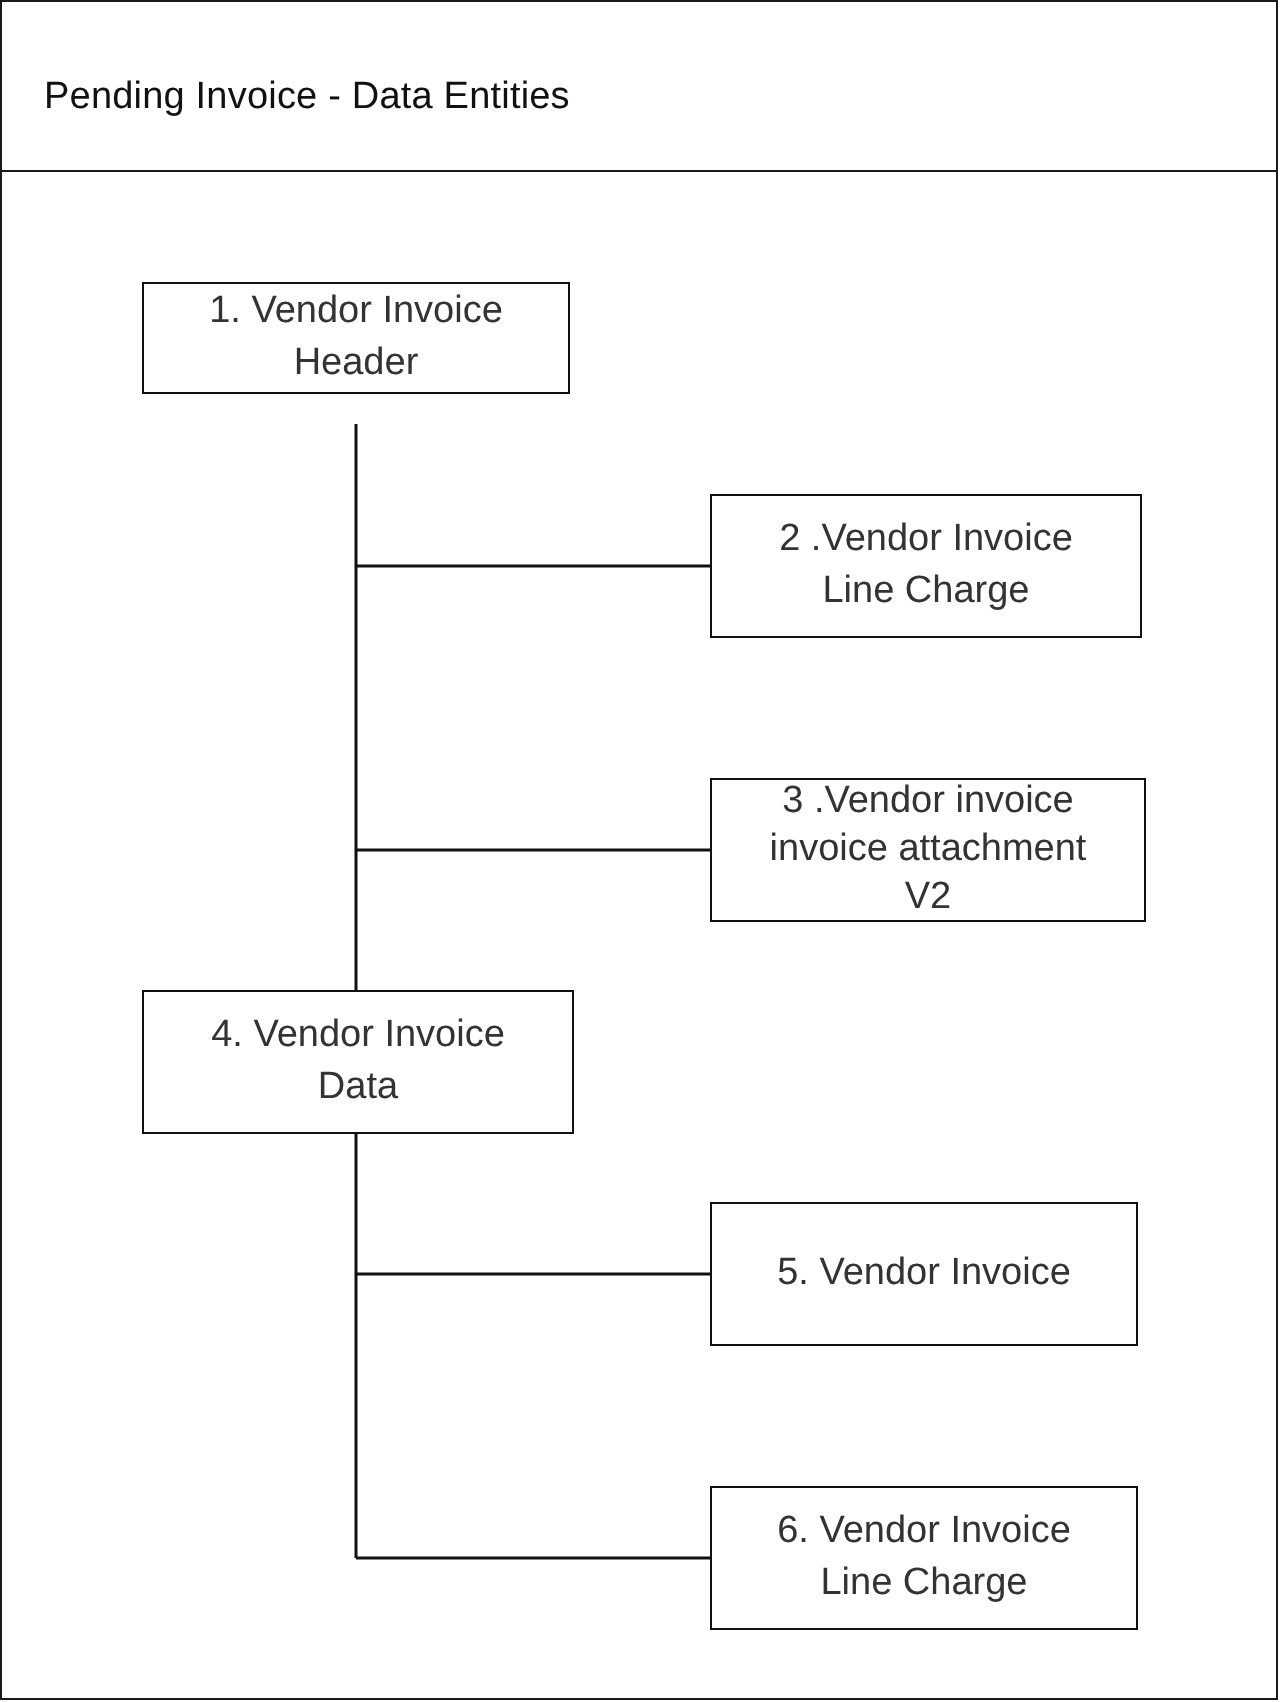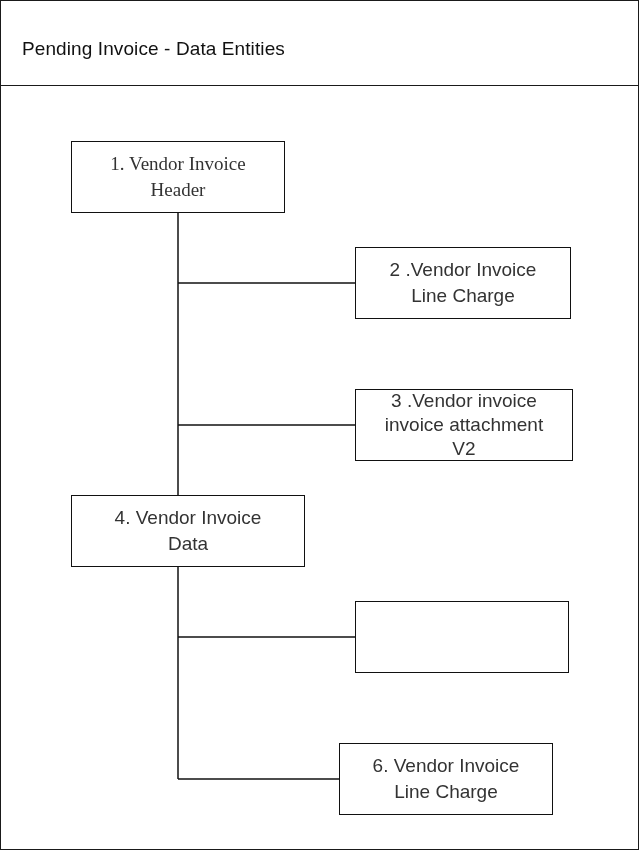--- a/index.html
+++ b/index.html
@@ -26,35 +26,35 @@
 
 <svg class="lines" width="640" height="851">
   <line x1="178" y1="212" x2="178" y2="496" stroke="#111" stroke-width="1.5"></line>
   <line x1="178" y1="283" x2="356" y2="283" stroke="#111" stroke-width="1.5"></line>
   <line x1="178" y1="425" x2="356" y2="425" stroke="#111" stroke-width="1.5"></line>
   <line x1="178" y1="566" x2="178" y2="779" stroke="#111" stroke-width="1.5"></line>
   <line x1="178" y1="637" x2="356" y2="637" stroke="#111" stroke-width="1.5"></line>
   <line x1="178" y1="779" x2="356" y2="779" stroke="#111" stroke-width="1.5"></line>
 </svg>
 
-<div class="box" style="left:71px;top:141px;width:214px;height:72px;font-family:Liberation Serif, serif;">
+<div class="box" style="left:71px;top:141px;width:214px;height:56px;">
   <div><span>1. Vendor Invoice</span><br><span>Header</span></div>
 </div>
 
 <div class="box" style="left:355px;top:247px;width:216px;height:72px;">
   <div><span>2 .Vendor Invoice</span><br><span>Line Charge</span></div>
 </div>
 
 <div class="box" style="left:355px;top:389px;width:218px;height:72px;line-height:24px;">
   <div><span>3 .Vendor invoice</span><br><span>invoice attachment</span><br><span>V2</span></div>
 </div>
 
-<div class="box" style="left:71px;top:495px;width:234px;height:72px;">
+<div class="box" style="left:71px;top:495px;width:216px;height:72px;">
   <div><span>4. Vendor Invoice</span><br><span>Data</span></div>
 </div>
 
 <div class="box" style="left:355px;top:601px;width:214px;height:72px;">
-  <div><br></div>
+  <div><span>5. Vendor Invoice</span><br></div>
 </div>
 
-<div class="box" style="left:339px;top:743px;width:214px;height:72px;">
+<div class="box" style="left:355px;top:743px;width:214px;height:72px;">
   <div><span>6. Vendor Invoice</span><br><span>Line Charge</span></div>
 </div>
 
 </body></html>

